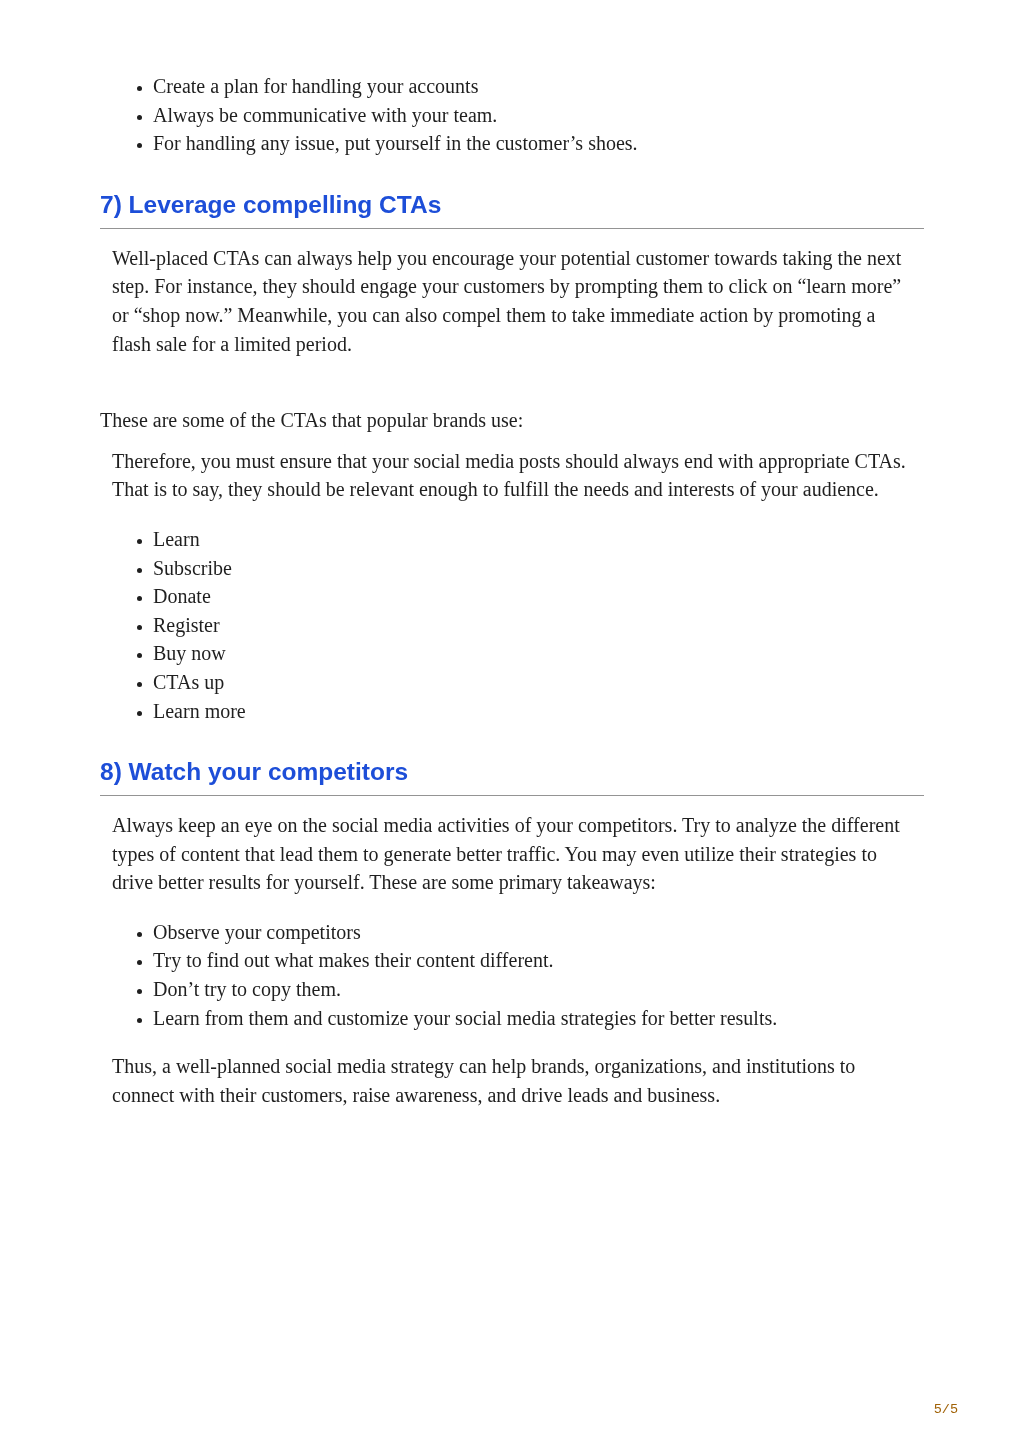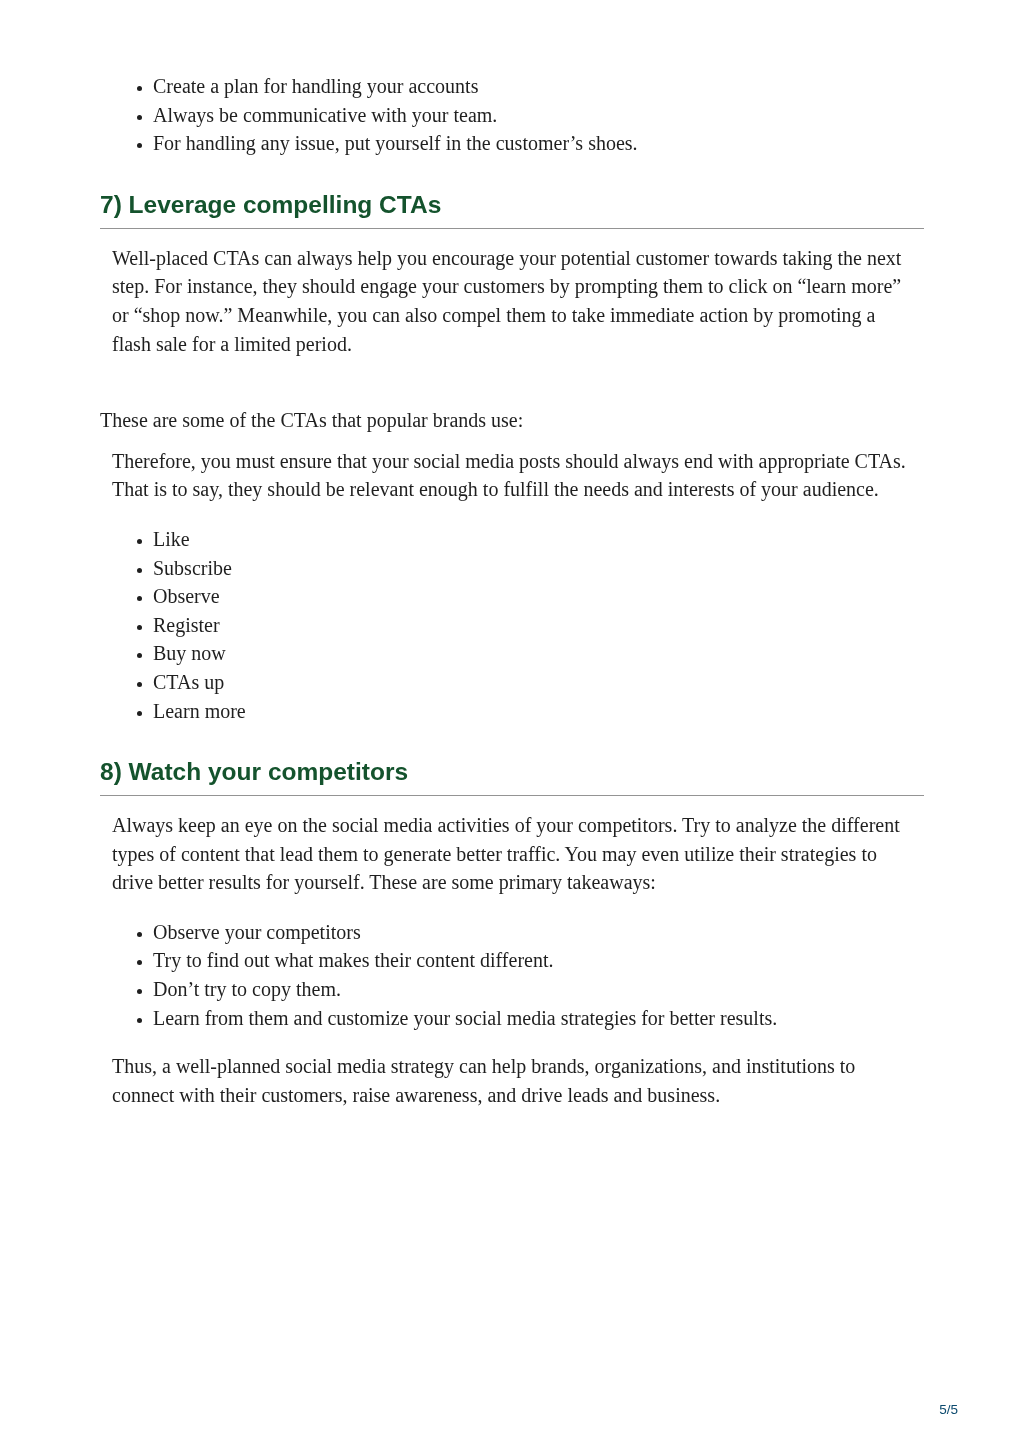--- a/index.html
+++ b/index.html
@@ -33,44 +33,44 @@
   }
   ul.doc-list li::marker {
     font-size: 16px;
     color: #1f1f1f;
   }
   h2.section-heading {
     font-family: "Liberation Sans", sans-serif;
     font-weight: 700;
     font-size: 24.5px;
     line-height: 26px;
-    color: #14532d;
+    color: #1d4ed8;
     margin: 34px 0 15px 0;
     padding-bottom: 10px;
     border-bottom: 1px solid #949494;
   }
   p.body-para {
     margin: 12px;
   }
   p.cta-intro {
     margin: 48px 0 0 0;
   }
   ul.spaced-list {
     margin-top: 21px;
   }
   p.after-list {
     margin-top: 20px;
   }
   .footer-page-num {
     position: absolute;
     top: 1402px;
     right: 66px;
-    font-family: Liberation Sans, sans-serif;
+    font-family: Liberation Mono, monospace;
     font-size: 13.5px;
-    color: #0c4a6e;
+    color: #a16207;
   }
 </style>
 </head>
 <body>
 
 <div class="page">
   <div class="content">
 
     <ul class="doc-list">
         <li>Create a plan for handling your accounts</li>
@@ -79,23 +79,23 @@
       </ul>
 
     <h2 class="section-heading">7) Leverage compelling CTAs</h2>
 
     <p class="body-para">Well-placed CTAs can always help you encourage your potential customer towards taking the next step. For instance, they should engage your customers by prompting them to click on “learn more” or “shop now.” Meanwhile, you can also compel them to take immediate action by promoting a flash sale for a limited period.</p>
     <p class="body-para cta-intro">These are some of the CTAs that popular brands use:</p>
 
     <p class="body-para">Therefore, you must ensure that your social media posts should always end with appropriate CTAs. That is to say, they should be relevant enough to fulfill the needs and interests of your audience.</p>
 
     <ul class="doc-list spaced-list">
-        <li>Like</li>
+        <li>Learn</li>
         <li>Subscribe</li>
-        <li>Observe</li>
+        <li>Donate</li>
         <li>Register</li>
         <li>Buy now</li>
         <li>CTAs up</li>
         <li>Learn more</li>
       </ul>
 
     <h2 class="section-heading">8) Watch your competitors</h2>
 
     <p class="body-para">Always keep an eye on the social media activities of your competitors. Try to analyze the different types of content that lead them to generate better traffic. You may even utilize their strategies to drive better results for yourself. These are some primary takeaways:</p>
 

